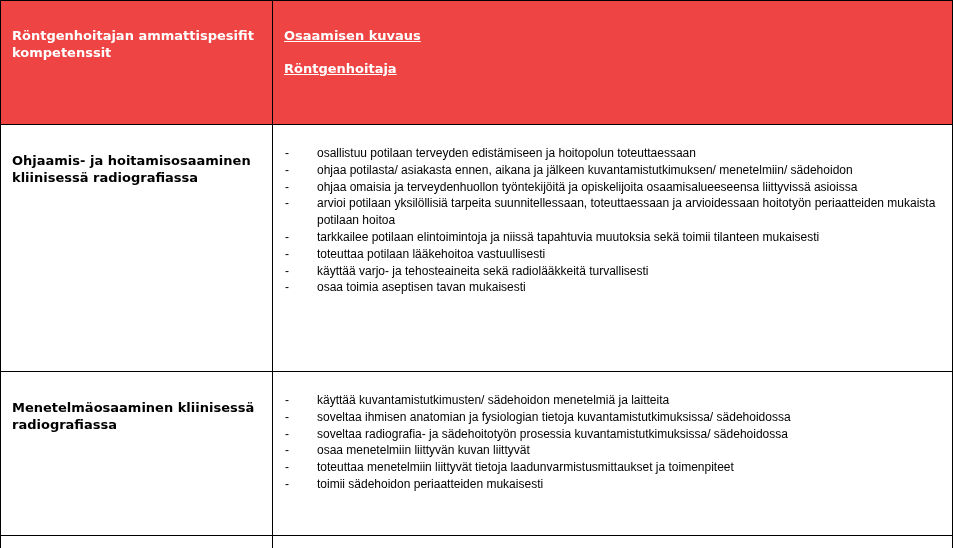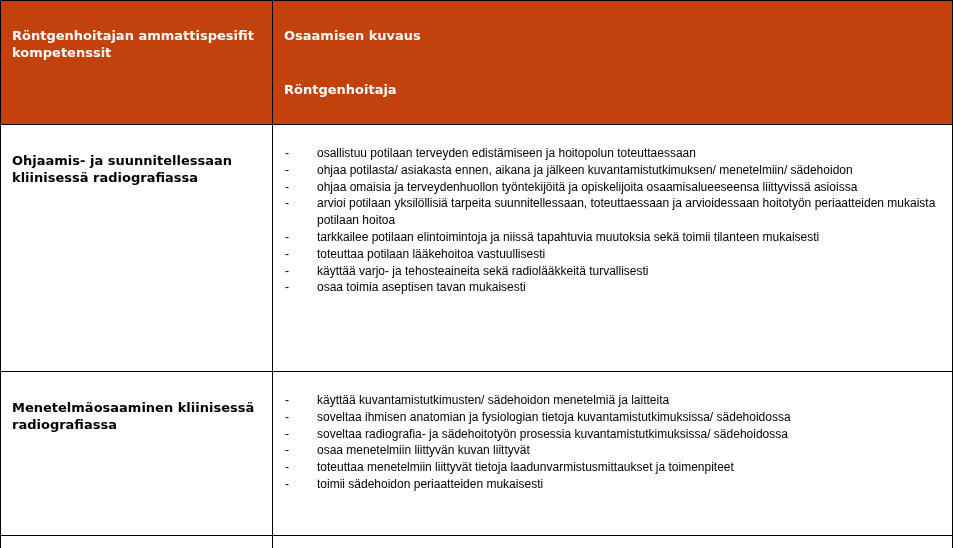--- a/index.html
+++ b/index.html
@@ -11,31 +11,31 @@
       position: absolute; left: 0; top: 0;
     }
     table.comp td, table.comp th {
       border: 1px solid #000;
       vertical-align: top;
       padding: 0;
     }
     col.c1 { width: 272px; }
     col.c2 { width: 680px; }
     .hdr th {
-      background: #c2410c;
+      background: #ef4444;
       color: #ffffff;
       font-weight: bold;
       text-align: left;
       height: 97px;
       font-size: 13px;
       line-height: 17px;
     }
     .hdr .h1 { padding: 26px 10px 0 11px; }
-    .hdr .h2 { padding: 26px 20px 0 11px; }
-    .hdr .h2 .sub { display: block; margin-top: 37px; }
+    .hdr .h2 { padding: 26px 20px 0 11px; text-decoration: underline; }
+    .hdr .h2 .sub { display: block; margin-top: 16px; }
     .row td.label {
       font-weight: bold;
       font-size: 13px;
       line-height: 17px;
       color: #000;
       padding-left: 11px;
       padding-right: 8px;
     }
     .row td.desc { padding-left: 12px; padding-right: 8px; }
     ul.items { list-style: none; margin: 0; padding: 0; }
@@ -74,21 +74,21 @@
     <th class="h1">
       <span>Röntgenhoitajan ammattispesifit kompetenssit</span>
     </th>
     <th class="h2">
       <span>Osaamisen kuvaus</span>
       <span class="sub">Röntgenhoitaja</span>
     </th>
   </tr>
 
   <tr class="row r1">
-    <td class="label">Ohjaamis- ja suunnitellessaan kliinisessä radiografiassa</td>
+    <td class="label">Ohjaamis- ja hoitamisosaaminen kliinisessä radiografiassa</td>
     <td class="desc">
       <ul class="items">
         <li><span class="dash">-</span><span>osallistuu potilaan terveyden edistämiseen ja hoitopolun toteuttaessaan</span></li>
         <li><span class="dash">-</span><span>ohjaa potilasta/ asiakasta ennen, aikana ja jälkeen kuvantamistutkimuksen/ menetelmiin/ sädehoidon</span></li>
         <li><span class="dash">-</span><span>ohjaa omaisia ja terveydenhuollon työntekijöitä ja opiskelijoita osaamisalueeseensa liittyvissä asioissa</span></li>
         <li><span class="dash">-</span><span>arvioi potilaan yksilöllisiä tarpeita suunnitellessaan, toteuttaessaan ja arvioidessaan hoitotyön periaatteiden mukaista potilaan hoitoa</span></li>
         <li><span class="dash">-</span><span>tarkkailee potilaan elintoimintoja ja niissä tapahtuvia muutoksia sekä toimii tilanteen mukaisesti</span></li>
         <li><span class="dash">-</span><span>toteuttaa potilaan lääkehoitoa vastuullisesti</span></li>
         <li><span class="dash">-</span><span>käyttää varjo- ja tehosteaineita sekä radiolääkkeitä turvallisesti</span></li>
         <li><span class="dash">-</span><span>osaa toimia aseptisen tavan mukaisesti</span></li>

